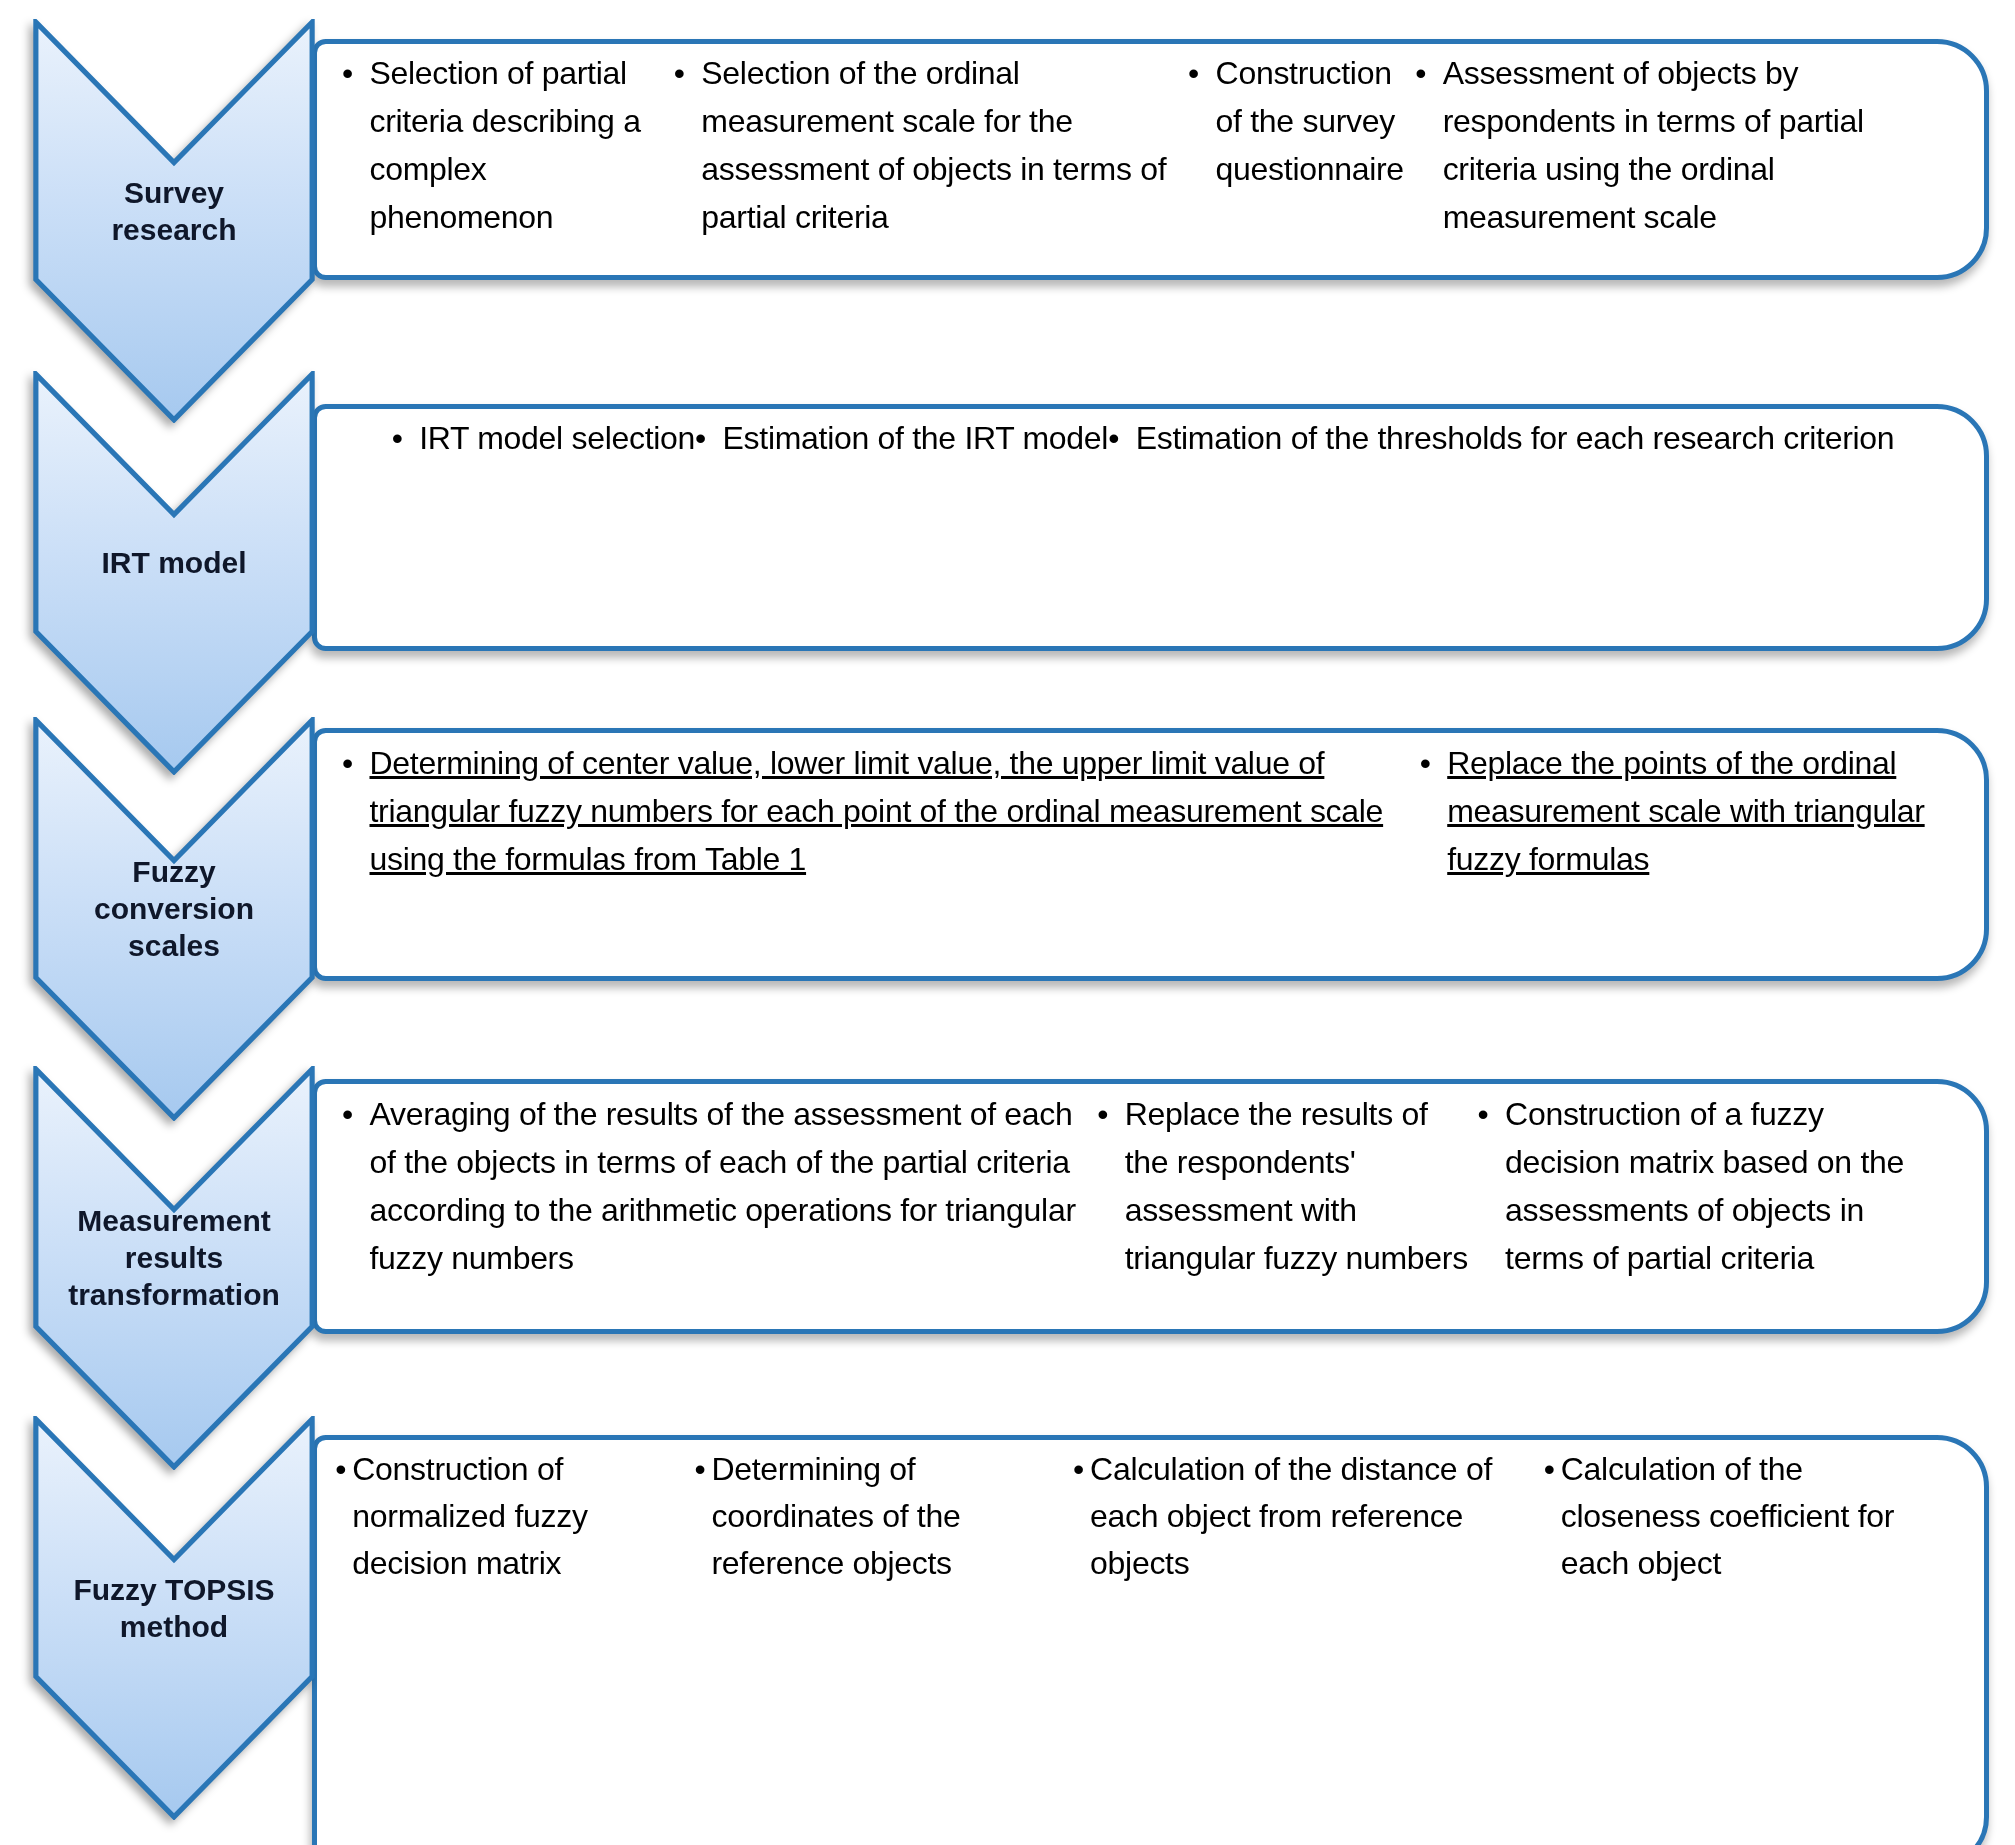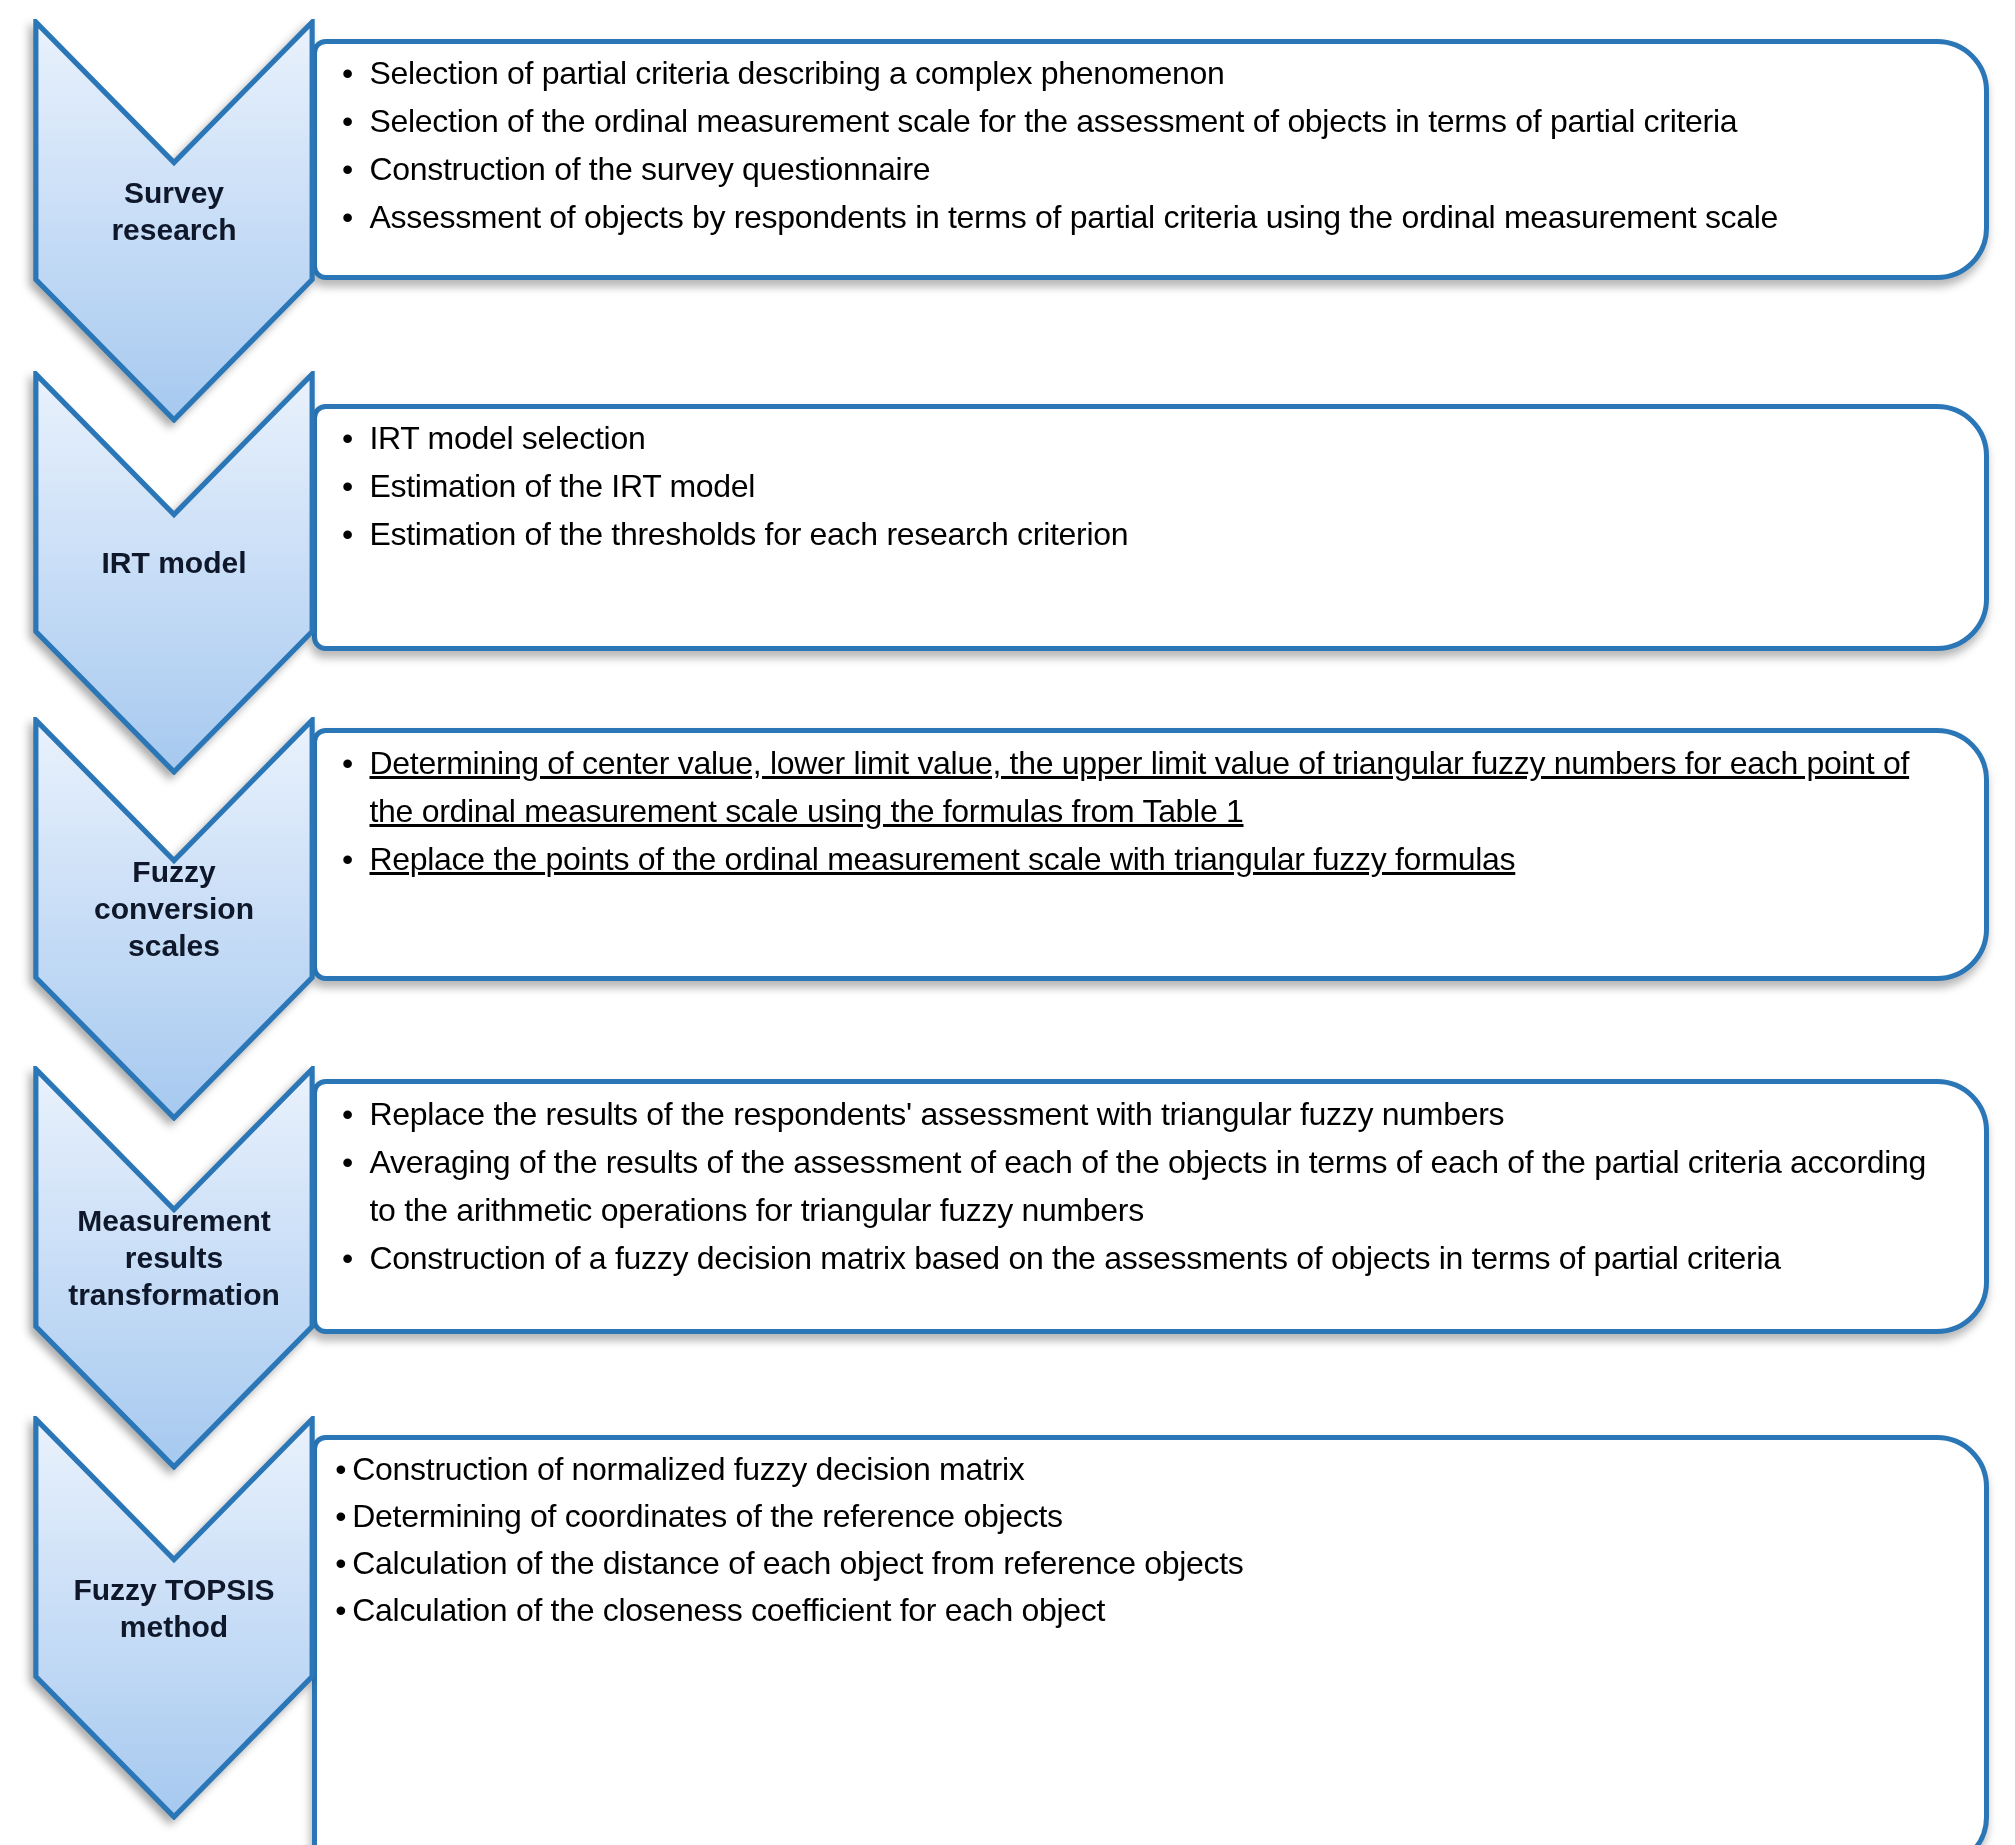--- a/index.html
+++ b/index.html
@@ -25,21 +25,22 @@
     border-radius:13.8px 52px 52px 13.8px;
     box-shadow:-1.7px 6.9px 8px rgba(0,0,0,0.28);
   }
   .box ul{
     margin:0;
     height:100%;
     box-sizing:border-box;
     padding:5.7px 40px 5.7px 25px;
     list-style:none;
     display:flex;
-    flex-direction:column;
+    flex-direction:row;
+    justify-content:center;
   }
   .box li{
     font-size:32px;
     line-height:48px;
     letter-spacing:-0.3px;
     padding-left:27.5px;
   }
   .box li::before{
     content:"\2022";
     display:inline-block;
@@ -151,22 +152,22 @@
       <polygon points="5,5 246,250 487,5 487,454 246,699 5,454"></polygon>
     </svg>
     <div class="label">
       <span>Fuzzy conversion scales</span>
     </div>
   </div>
 
   <div class="stage s4">
     <div class="box">
       <ul>
+          <li>Averaging of the results of the assessment of each of the objects in terms of each of the partial criteria according to the arithmetic operations for triangular fuzzy numbers</li>
           <li>Replace the results of the respondents' assessment with triangular fuzzy numbers</li>
-          <li>Averaging of the results of the assessment of each of the objects in terms of each of the partial criteria according to the arithmetic operations for triangular fuzzy numbers</li>
           <li>Construction of a fuzzy decision matrix based on the assessments of objects in terms of partial criteria</li>
         </ul>
     </div>
     <svg class="chev" width="282" height="404" viewBox="0 0 492 704">
       <polygon points="5,5 246,250 487,5 487,454 246,699 5,454"></polygon>
     </svg>
     <div class="label">
       <span>Measurement results transformation</span>
     </div>
   </div>

